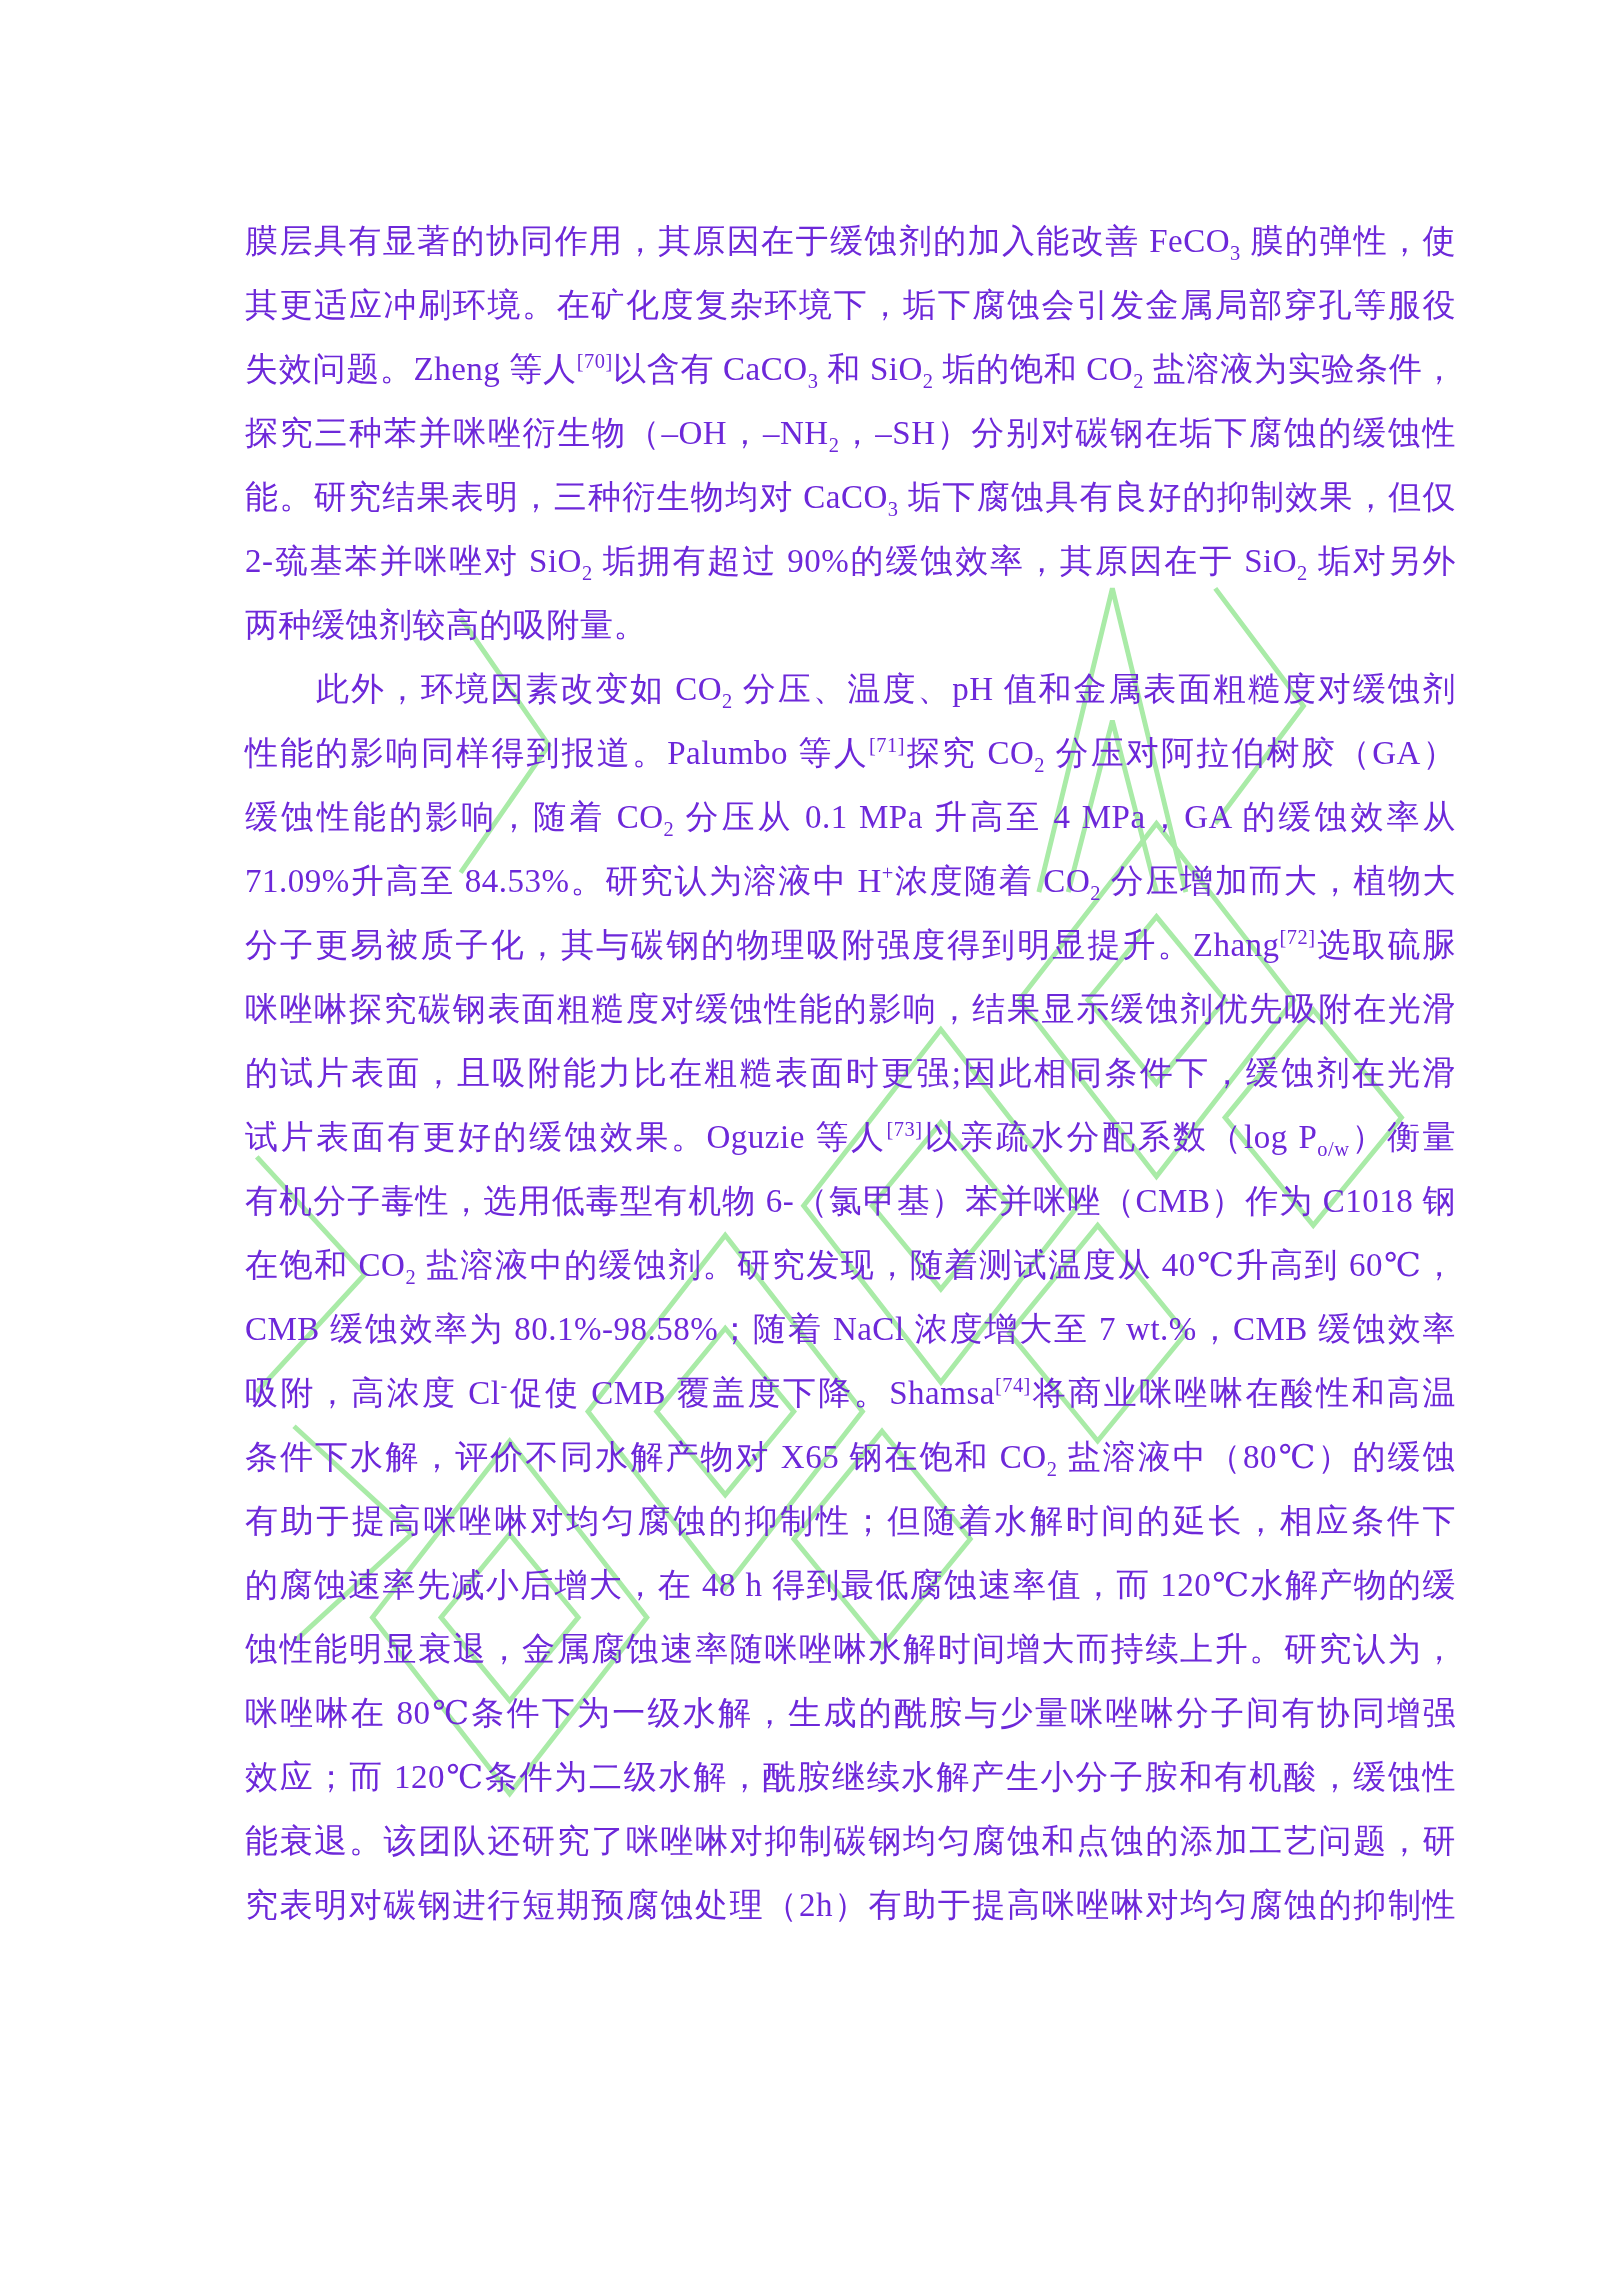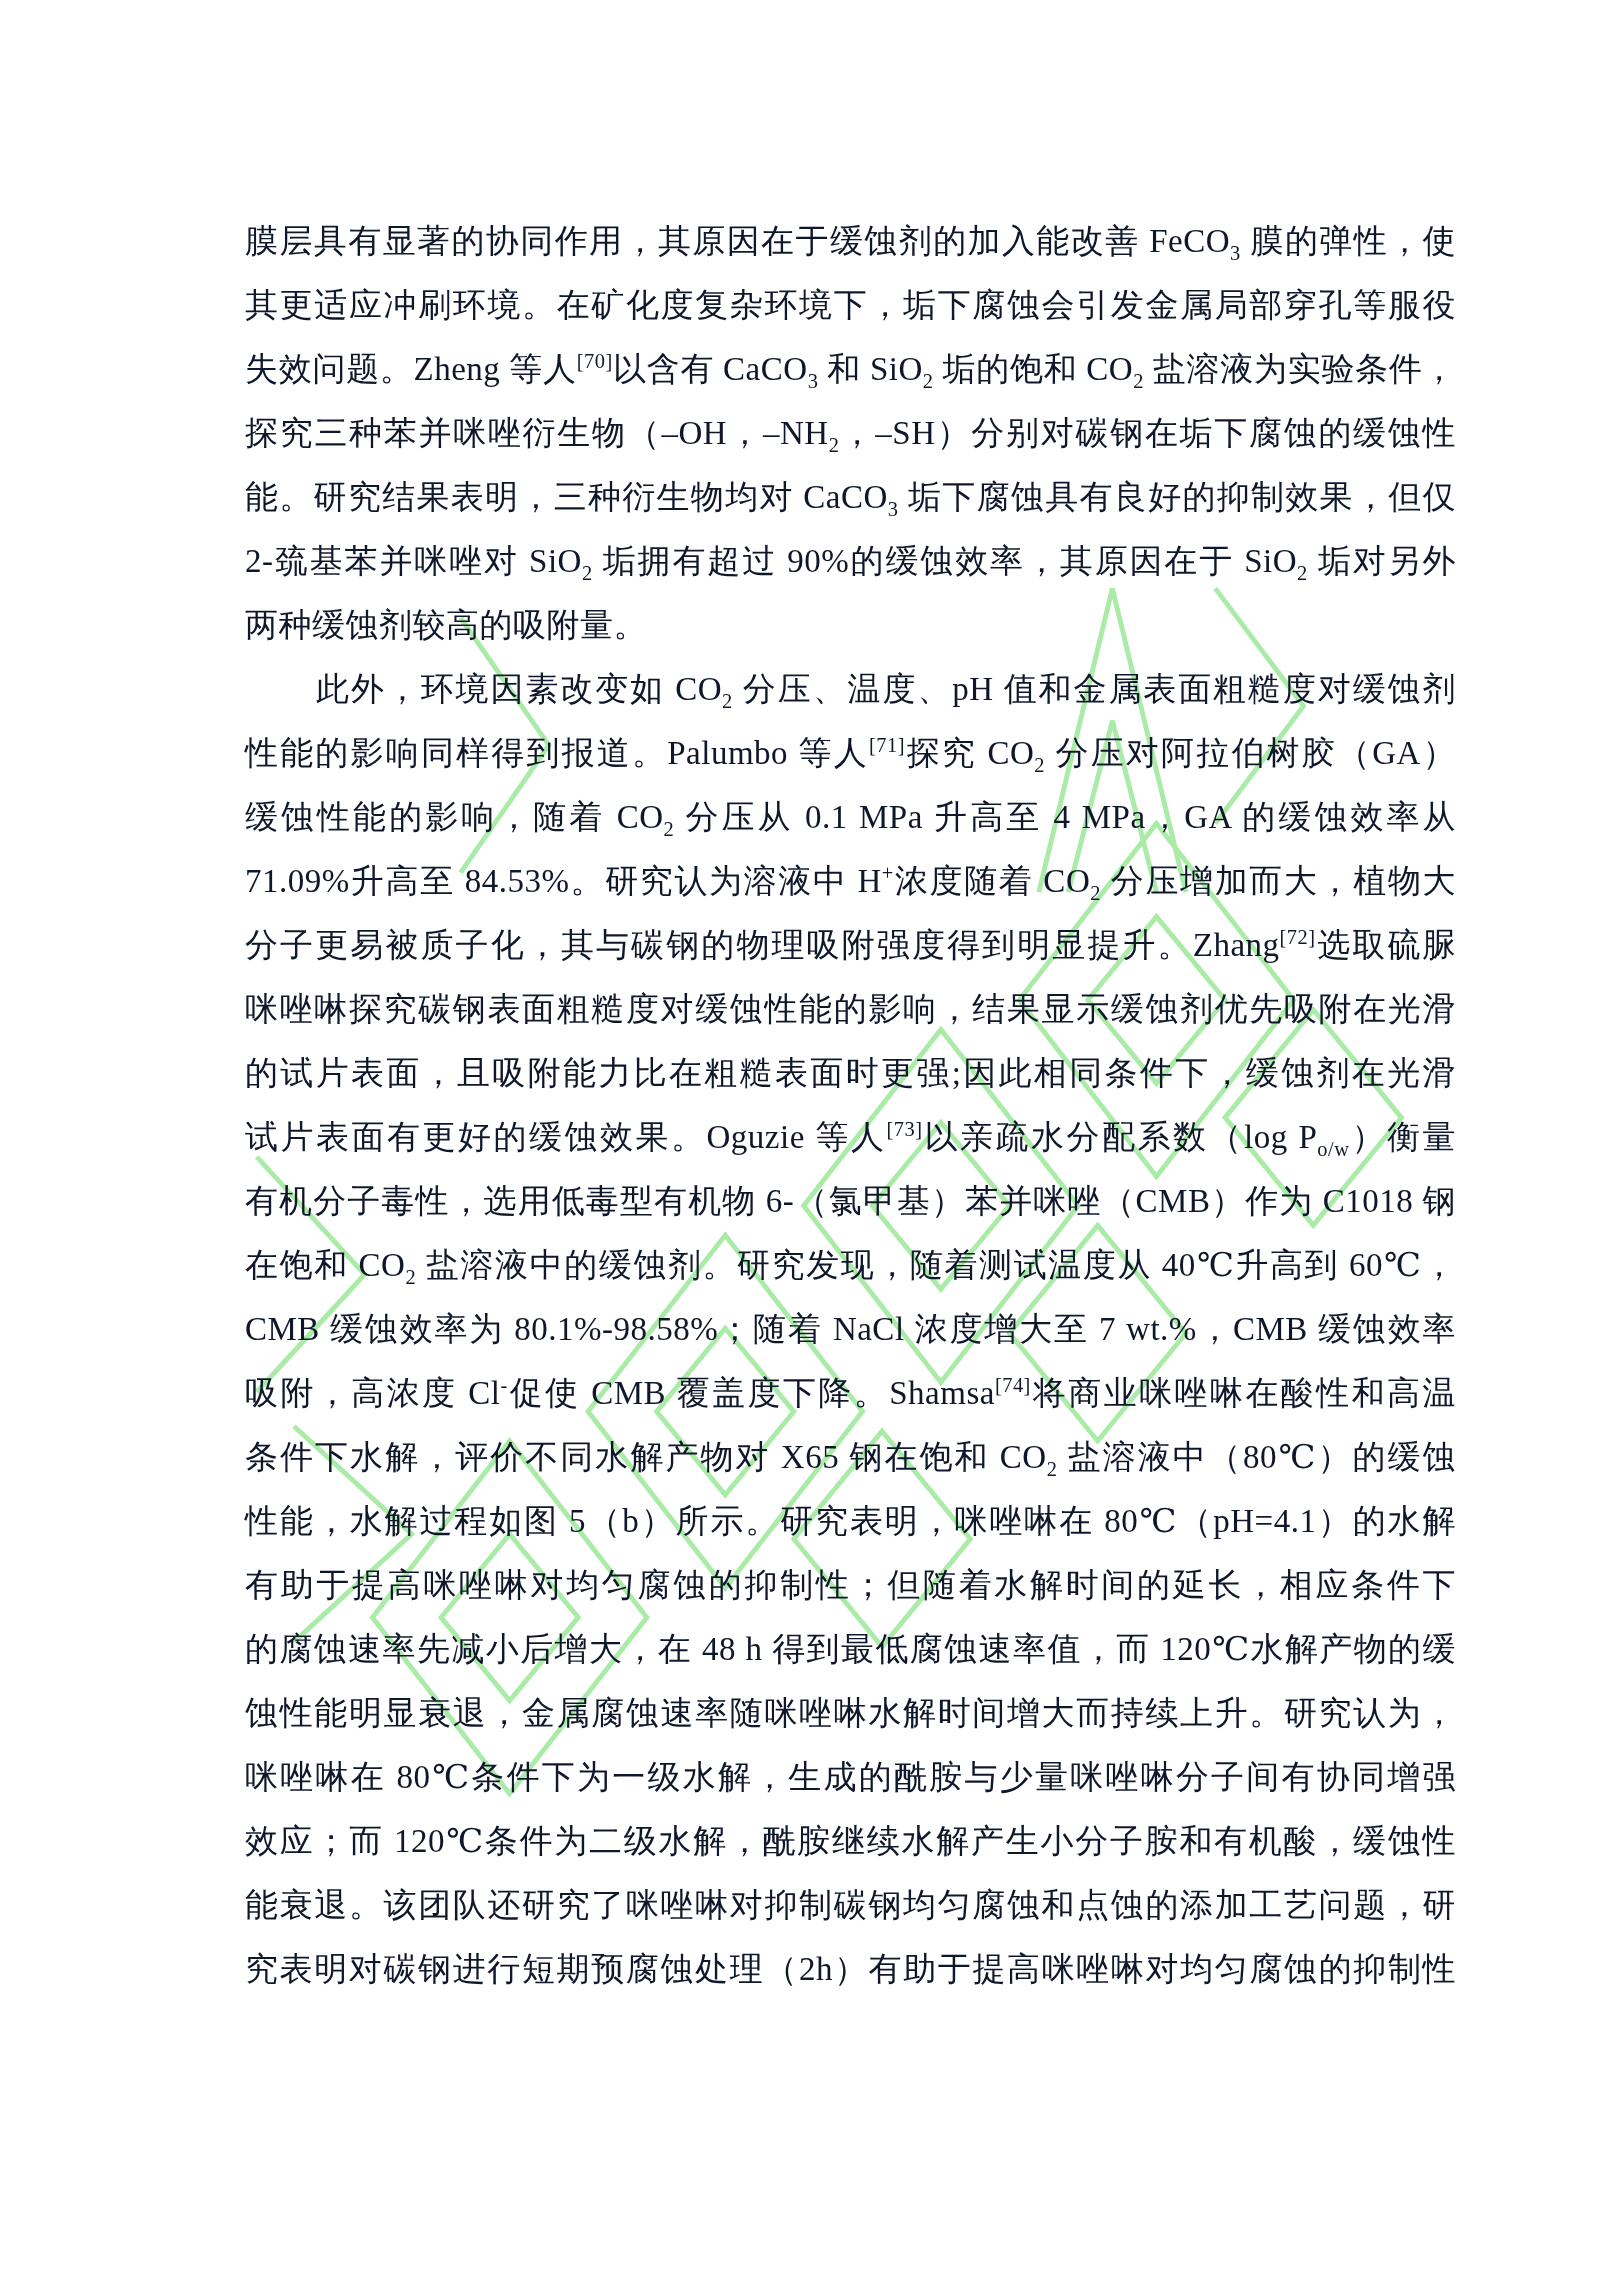--- a/index.html
+++ b/index.html
@@ -3,21 +3,21 @@
 <meta charset="utf-8">
 <style>
   html, body { margin: 0; padding: 0; background: #ffffff; }
   .page {
     position: relative;
     width: 1621px;
     height: 2293px;
     background: #ffffff;
     overflow: hidden;
     font-family: "Liberation Serif", "DejaVu Serif", serif;
-    color: #0f172a;
+    color: #6d28d9;
   }
   .watermark {
     position: absolute;
     left: 0; top: 0;
     width: 1621px; height: 2293px;
     z-index: 0;
   }
   .watermark polygon, .watermark polyline {
     fill: none;
     stroke: var(--wm, #a9eba7);
@@ -91,21 +91,20 @@
       <p class="line">71.09%升高至 84.53%。研究认为溶液中 H<sup>+</sup>浓度随着 CO<sub>2</sub> 分压增加而大，植物大</p>
       <p class="line">分子更易被质子化，其与碳钢的物理吸附强度得到明显提升。Zhang<sup>[72]</sup>选取硫脲</p>
       <p class="line">咪唑啉探究碳钢表面粗糙度对缓蚀性能的影响，结果显示缓蚀剂优先吸附在光滑</p>
       <p class="line">的试片表面，且吸附能力比在粗糙表面时更强;因此相同条件下，缓蚀剂在光滑</p>
       <p class="line">试片表面有更好的缓蚀效果。Oguzie 等人<sup>[73]</sup>以亲疏水分配系数（log P<sub>o/w</sub>）衡量</p>
       <p class="line">有机分子毒性，选用低毒型有机物 6-（氯甲基）苯并咪唑（CMB）作为 C1018 钢</p>
       <p class="line">在饱和 CO<sub>2</sub> 盐溶液中的缓蚀剂。研究发现，随着测试温度从 40℃升高到 60℃，</p>
       <p class="line">CMB 缓蚀效率为 80.1%-98.58%；随着 NaCl 浓度增大至 7 wt.%，CMB 缓蚀效率</p>
       <p class="line">吸附，高浓度 Cl<sup>-</sup>促使 CMB 覆盖度下降。Shamsa<sup>[74]</sup>将商业咪唑啉在酸性和高温</p>
       <p class="line">条件下水解，评价不同水解产物对 X65 钢在饱和 CO<sub>2</sub> 盐溶液中（80℃）的缓蚀</p>
-      <p class="line">性能，水解过程如图 5（b）所示。研究表明，咪唑啉在 80℃（pH=4.1）的水解</p>
       <p class="line">有助于提高咪唑啉对均匀腐蚀的抑制性；但随着水解时间的延长，相应条件下</p>
       <p class="line">的腐蚀速率先减小后增大，在 48 h 得到最低腐蚀速率值，而 120℃水解产物的缓</p>
       <p class="line">蚀性能明显衰退，金属腐蚀速率随咪唑啉水解时间增大而持续上升。研究认为，</p>
       <p class="line">咪唑啉在 80℃条件下为一级水解，生成的酰胺与少量咪唑啉分子间有协同增强</p>
       <p class="line">效应；而 120℃条件为二级水解，酰胺继续水解产生小分子胺和有机酸，缓蚀性</p>
       <p class="line">能衰退。该团队还研究了咪唑啉对抑制碳钢均匀腐蚀和点蚀的添加工艺问题，研</p>
       <p class="line">究表明对碳钢进行短期预腐蚀处理（2h）有助于提高咪唑啉对均匀腐蚀的抑制性</p>
     </div>
 
 </div>

